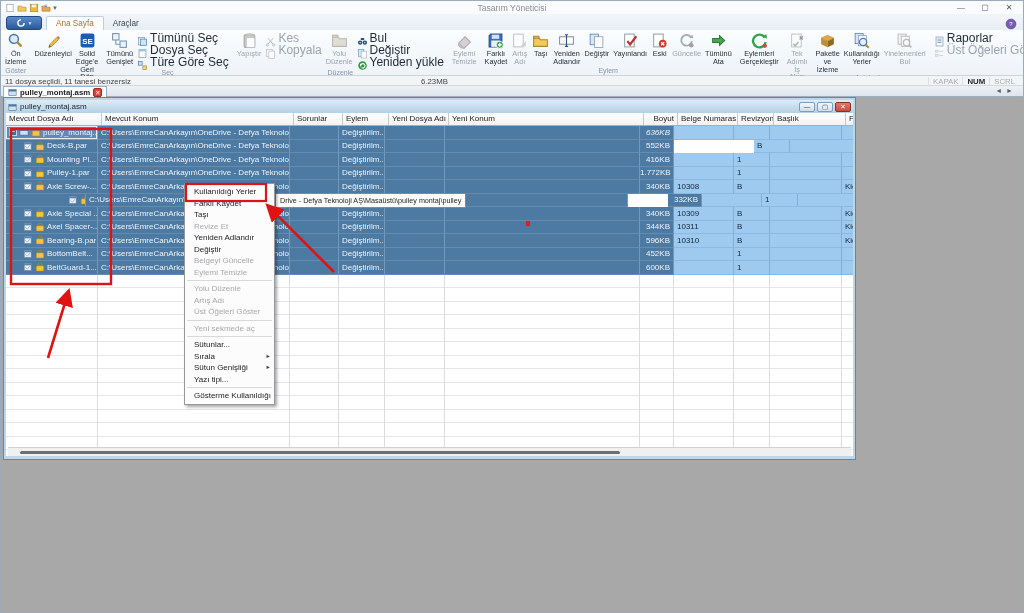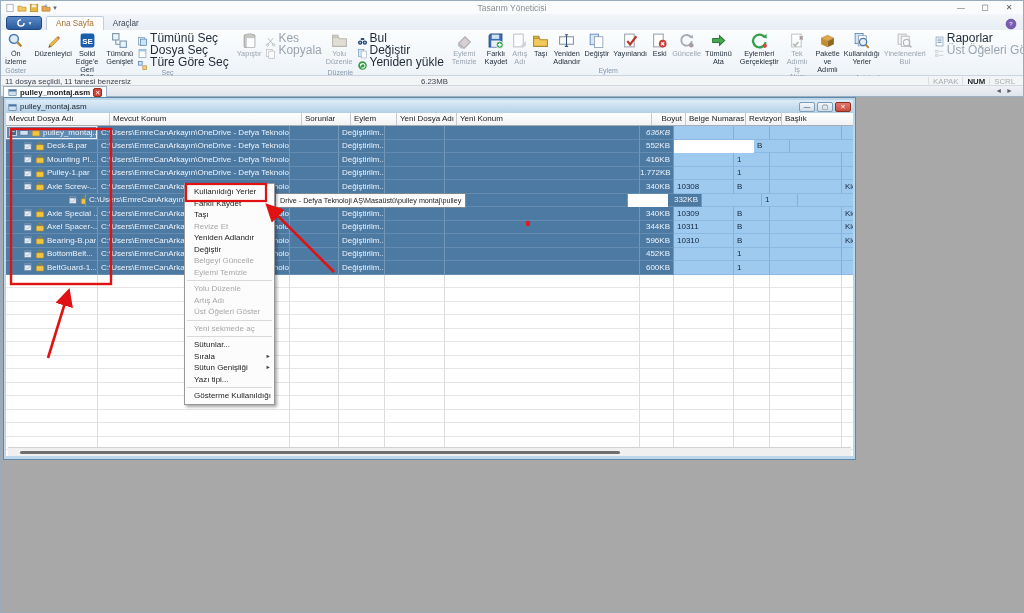--- a/index.html
+++ b/index.html
@@ -415,21 +415,21 @@
       </div>
       <div class="rb-sep"></div>
       <div class="rb-group">
         <div class="rb-items">
           <div class="rb-big">
             <span class="ic"><svg viewBox="0 0 16 16">
                 <path d="M2 5.8 L8 3 L14 5.8 L8 8.6 Z" fill="#e0a84e" stroke="#a87a28" stroke-width="0.5"></path>
                 <path d="M2 5.8 V11.5 L8 14.3 V8.6 Z" fill="#c08c34"></path>
                 <path d="M14 5.8 V11.5 L8 14.3 V8.6 Z" fill="#8f6824"></path>
               </svg></span>
-            <div class="lb">Paketle ve Adımlı</div>
+            <div class="lb">Paketle ve İzleme</div>
           </div>
           <div class="rb-big">
             <span class="ic"><svg viewBox="0 0 16 16">
                 <rect x="2" y="1.5" width="7.5" height="9.5" fill="#d7e7f6" stroke="#4878b0" stroke-width="0.7"></rect>
                 <rect x="5" y="3.5" width="7.5" height="9.5" fill="#fff" stroke="#7b94ad" stroke-width="0.7"></rect>
                 <circle cx="9.5" cy="9.5" r="3.4" fill="rgba(220,235,247,0.75)" stroke="#4878b0" stroke-width="1.2"></circle>
                 <line x1="12" y1="12" x2="14.8" y2="14.8" stroke="#b58a2e" stroke-width="1.8"></line>
               </svg></span>
             <div class="lb">Kullanıldığı Yerler</div>
           </div>
@@ -501,21 +501,21 @@
             </svg></span>
         <span class="lb">pulley_montaj.asm</span>
         <span class="dw-btns">
           <span class="dwb">—</span>
           <span class="dwb">▢</span>
           <span class="dwb close">✕</span>
         </span>
       </div>
       <div class="dw-client">
         <div class="thead" id="tableHead">
-            <div class="hcell" style="width: 104px;">Mevcut Dosya Adı</div>
+            <div class="hcell" style="width: 96px;">Mevcut Dosya Adı</div>
             <div class="hcell" style="width: 192px;">Mevcut Konum</div>
             <div class="hcell" style="width: 49px;">Sorunlar</div>
             <div class="hcell" style="width: 46px;">Eylem</div>
             <div class="hcell" style="width: 60px;">Yeni Dosya Adı</div>
             <div class="hcell" style="width: 195px;">Yeni Konum</div>
             <div class="hcell right" style="width: 34px;">Boyut</div>
             <div class="hcell" style="width: 60px;">Belge Numarası</div>
             <div class="hcell" style="width: 36px;">Revizyon ...</div>
             <div class="hcell" style="width: 72px;">Başlık</div>
             <div class="hcell" style="width: 60px;">Proj</div>

